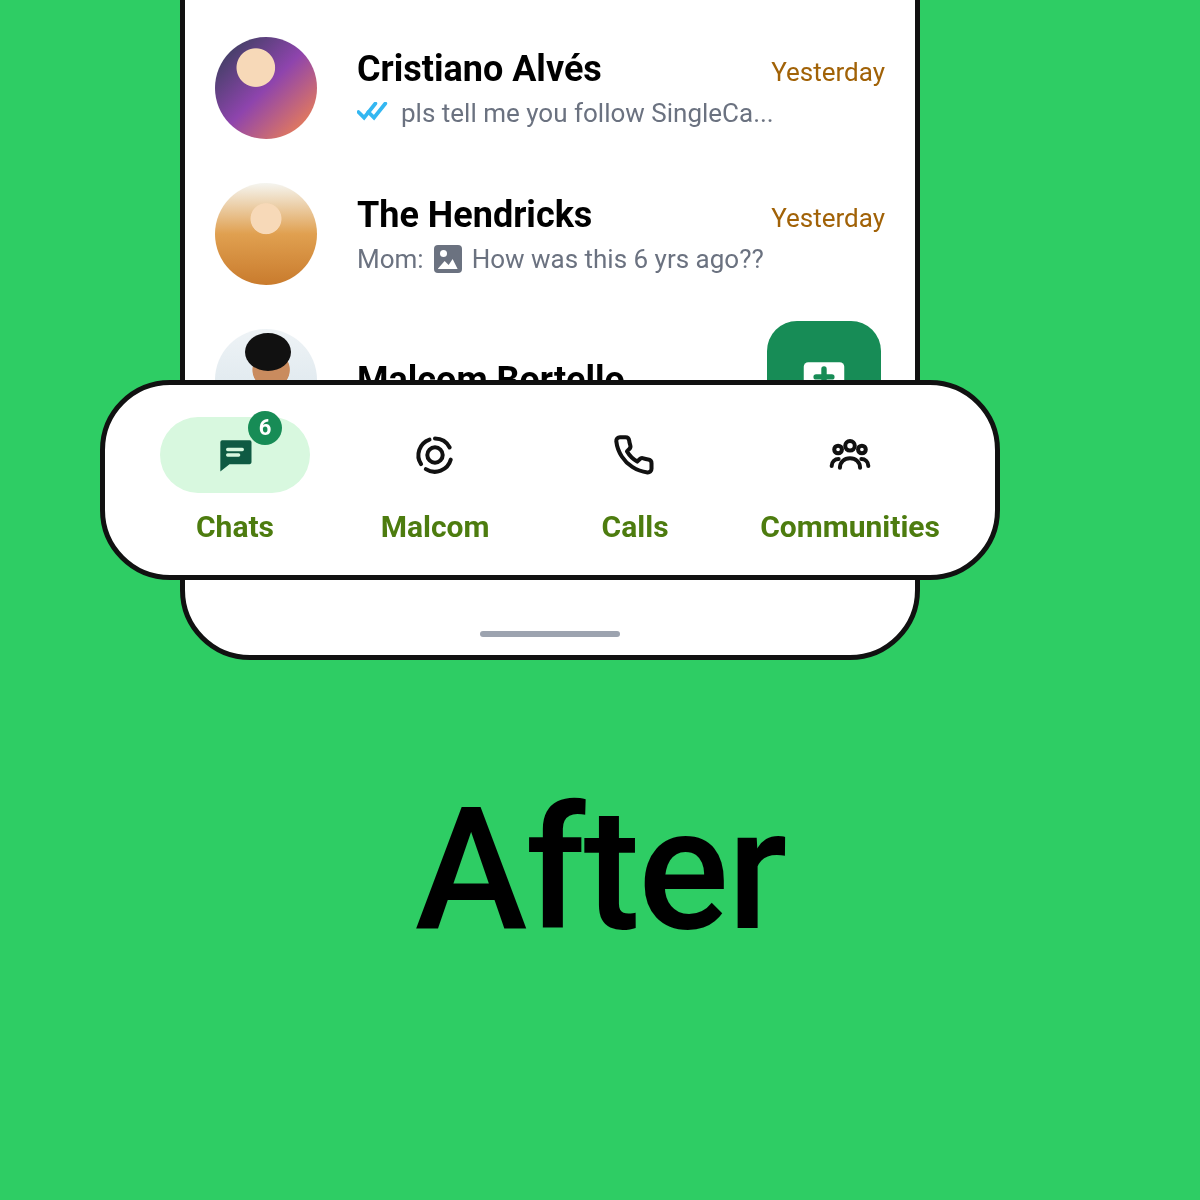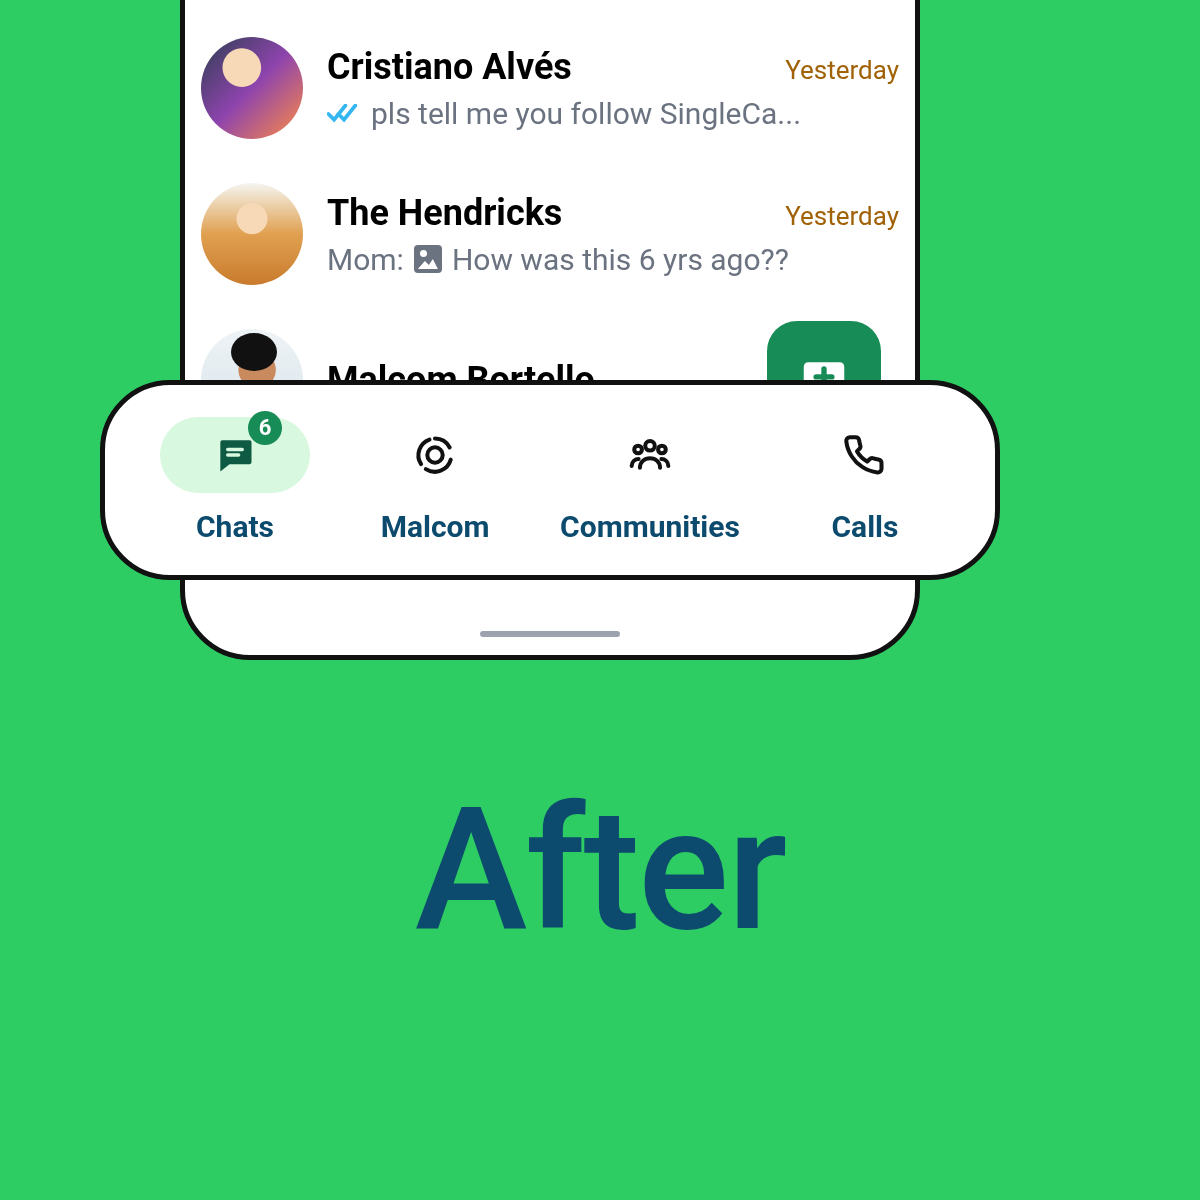--- a/index.html
+++ b/index.html
@@ -25,22 +25,22 @@
     overflow: hidden;
   }
 
   .chat-list {
     padding-top: 210px;
   }
 
   .chat-row {
     display: flex;
     align-items: center;
-    padding: 22px 16px;
-    gap: 24px;
+    padding: 22px 30px;
+    gap: 40px;
   }
 
   .avatar {
     width: 102px;
     height: 102px;
     border-radius: 50%;
     flex: 0 0 102px;
     background: #ccc;
     overflow: hidden;
     position: relative;
@@ -59,21 +59,21 @@
     font-weight: 700;
     color: #000;
   }
 
   .chat-time {
     font-size: 26px;
     color: #a16207;
   }
 
   .chat-preview {
-    font-size: 30px;
+    font-size: 26px;
     color: #6b7280;
     margin-top: 8px;
     display: flex;
     align-items: center;
     gap: 10px;
     white-space: nowrap;
     overflow: hidden;
   }
 
   .read-ticks { color: #34b7f1; flex: 0 0 auto; }
@@ -173,32 +173,32 @@
     font-size: 22px;
     font-weight: 700;
     border-radius: 17px;
     display:flex;align-items:center;justify-content:center;
     padding: 0 6px;
   }
 
   .nav-label {
     font-size: 30px;
     font-weight: 700;
-    color: #0c4a6e;
+    color: #4d7c0f;
   }
 
   .caption {
     position: absolute;
     top: 770px;
     left: 0;
     width: 1200px;
     text-align: center;
     font-size: 170px;
     font-weight: 500;
-    color: #0c4a6e;
+    color: #000000;
     letter-spacing: -2px;
   }
 
   
   .av1 { background: radial-gradient(circle at 40% 30%, #f7d9b8 0 20%, transparent 21%), linear-gradient(135deg,#2c3e50,#8e44ad,#ff8c42); }
   .av2 { background: radial-gradient(circle at 50% 35%, #f7d9b8 0 18%, transparent 19%), linear-gradient(180deg,#f5f5f0,#e0a050,#c97b2d); }
   .av3 { background: radial-gradient(circle at 55% 40%, #c98b5e 0 22%, transparent 23%), linear-gradient(180deg,#eef3f6,#d7e3ea); }
   .av3::after{content:"";position:absolute;top:4px;left:30px;width:46px;height:38px;border-radius:50%;background:#111;}
 </style>
 </head>
@@ -280,39 +280,39 @@
   <div class="nav-item">
     <div class="nav-icon-wrap">
       <svg viewBox="0 0 24 24" fill="none" stroke="#111" stroke-width="2.2">
         <circle cx="12" cy="12" r="4.2"></circle>
         <path d="M12 3a9 9 0 0 1 8 4.9" stroke-linecap="round"></path>
         <path d="M20.6 14.5A9 9 0 0 1 7 19.7" stroke-linecap="round"></path>
         <path d="M4.4 17A9 9 0 0 1 9 3.6" stroke-linecap="round"></path>
       </svg>
     </div>
     <span class="nav-label">Malcom</span>
+  </div>
+
+  <div class="nav-item">
+    <div class="nav-icon-wrap">
+      <svg viewBox="0 0 24 24" fill="none" stroke="#111" stroke-width="2.2">
+        <path d="M21 16.5v3a2 2 0 0 1-2.2 2 19 19 0 0 1-8.3-3 18.6 18.6 0 0 1-5.7-5.7 19 19 0 0 1-3-8.3A2 2 0 0 1 3.8 2.3h3a2 2 0 0 1 2 1.7c.1.9.3 1.8.6 2.6a2 2 0 0 1-.5 2.1L7.6 10a15 15 0 0 0 5.6 5.6l1.3-1.3a2 2 0 0 1 2.1-.5c.8.3 1.7.5 2.6.6a2 2 0 0 1 1.8 2.1z" stroke-linejoin="round"></path>
+      </svg>
+    </div>
+    <span class="nav-label">Calls</span>
   </div>
 
   <div class="nav-item">
     <div class="nav-icon-wrap">
       <svg viewBox="0 0 24 24" fill="none" stroke="#111" stroke-width="2.2">
         <circle cx="12" cy="7" r="2.6"></circle>
         <circle cx="5.5" cy="9" r="2.1"></circle>
         <circle cx="18.5" cy="9" r="2.1"></circle>
         <path d="M2 18c0-2.4 1.8-3.8 3.8-3.8M22 18c0-2.4-1.8-3.8-3.8-3.8" stroke-linecap="round"></path>
         <path d="M6.5 19c0-3.2 2.4-5.2 5.5-5.2s5.5 2 5.5 5.2" stroke-linecap="round"></path>
       </svg>
     </div>
     <span class="nav-label">Communities</span>
   </div>
 
-  <div class="nav-item">
-    <div class="nav-icon-wrap">
-      <svg viewBox="0 0 24 24" fill="none" stroke="#111" stroke-width="2.2">
-        <path d="M21 16.5v3a2 2 0 0 1-2.2 2 19 19 0 0 1-8.3-3 18.6 18.6 0 0 1-5.7-5.7 19 19 0 0 1-3-8.3A2 2 0 0 1 3.8 2.3h3a2 2 0 0 1 2 1.7c.1.9.3 1.8.6 2.6a2 2 0 0 1-.5 2.1L7.6 10a15 15 0 0 0 5.6 5.6l1.3-1.3a2 2 0 0 1 2.1-.5c.8.3 1.7.5 2.6.6a2 2 0 0 1 1.8 2.1z" stroke-linejoin="round"></path>
-      </svg>
-    </div>
-    <span class="nav-label">Calls</span>
-  </div>
-
 </div>
 
 <div class="caption">After</div>
 
 </body></html>

